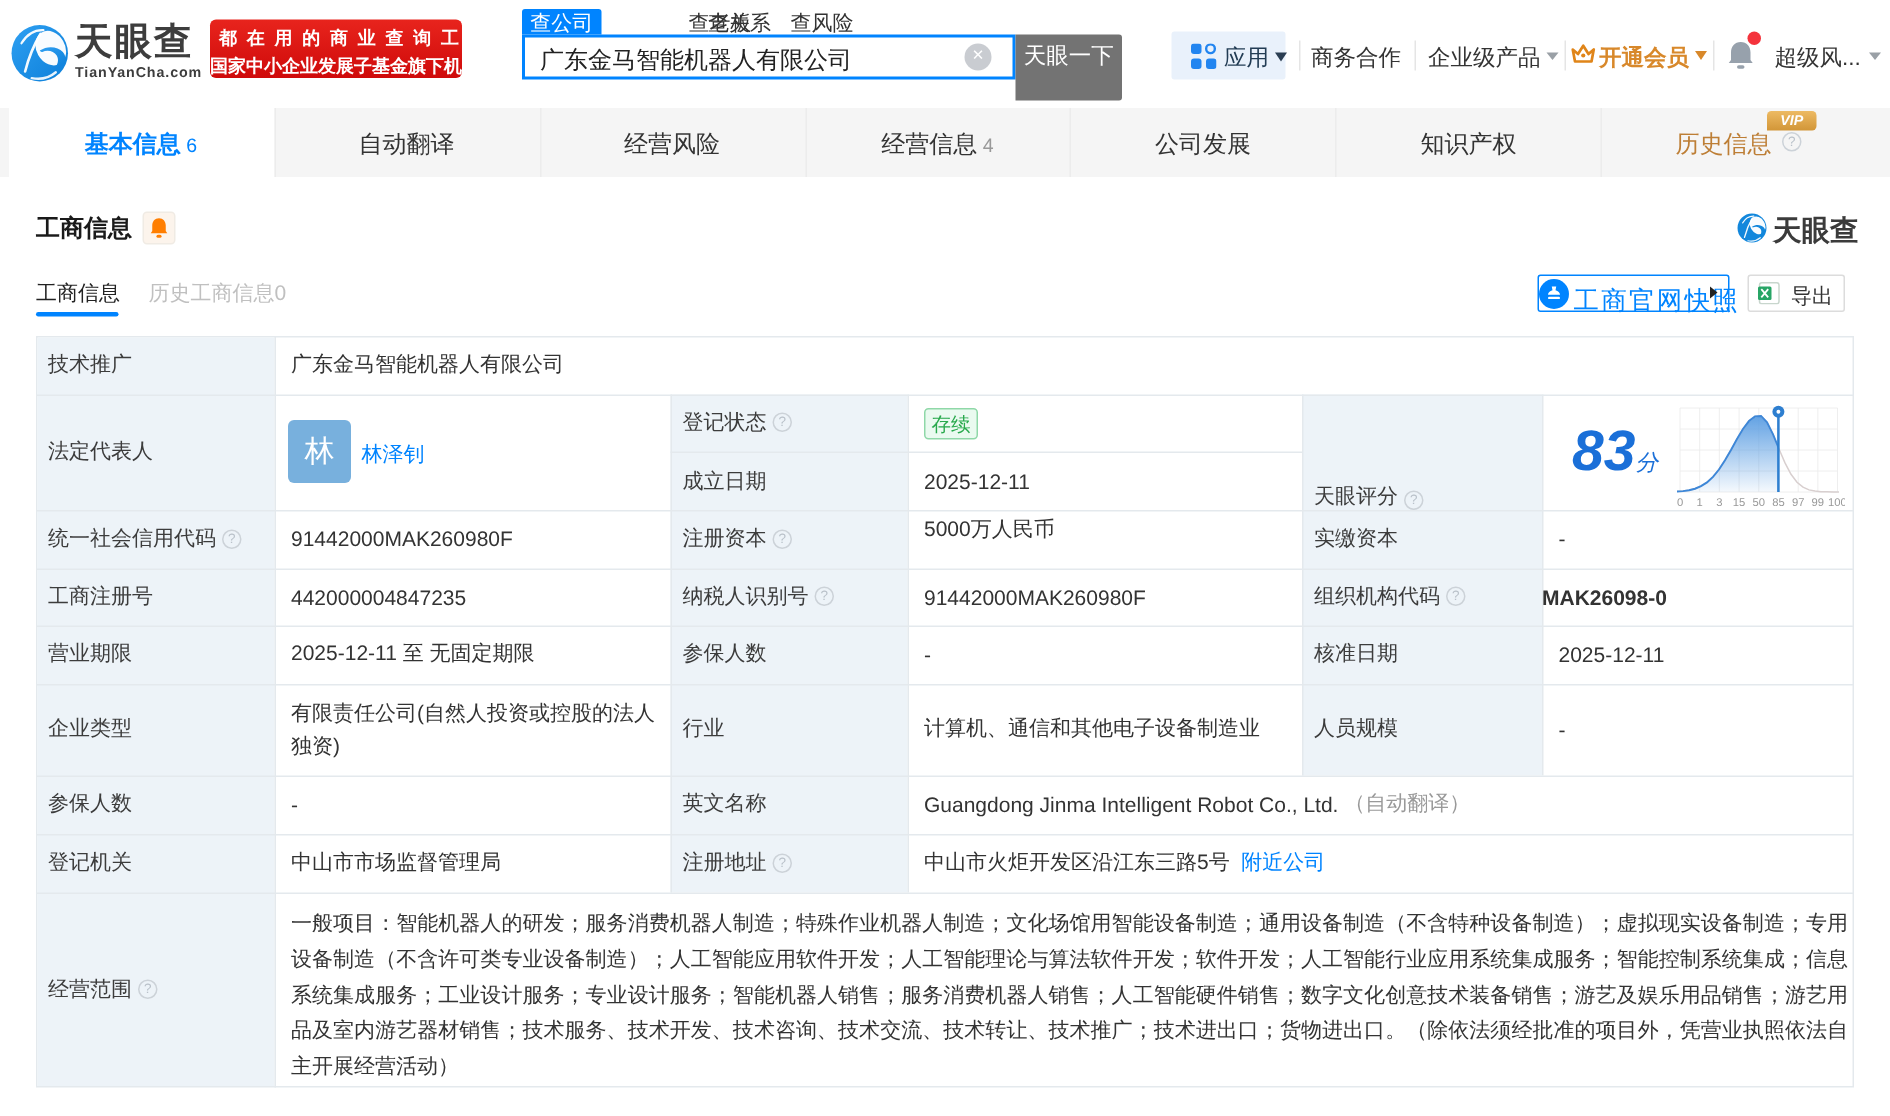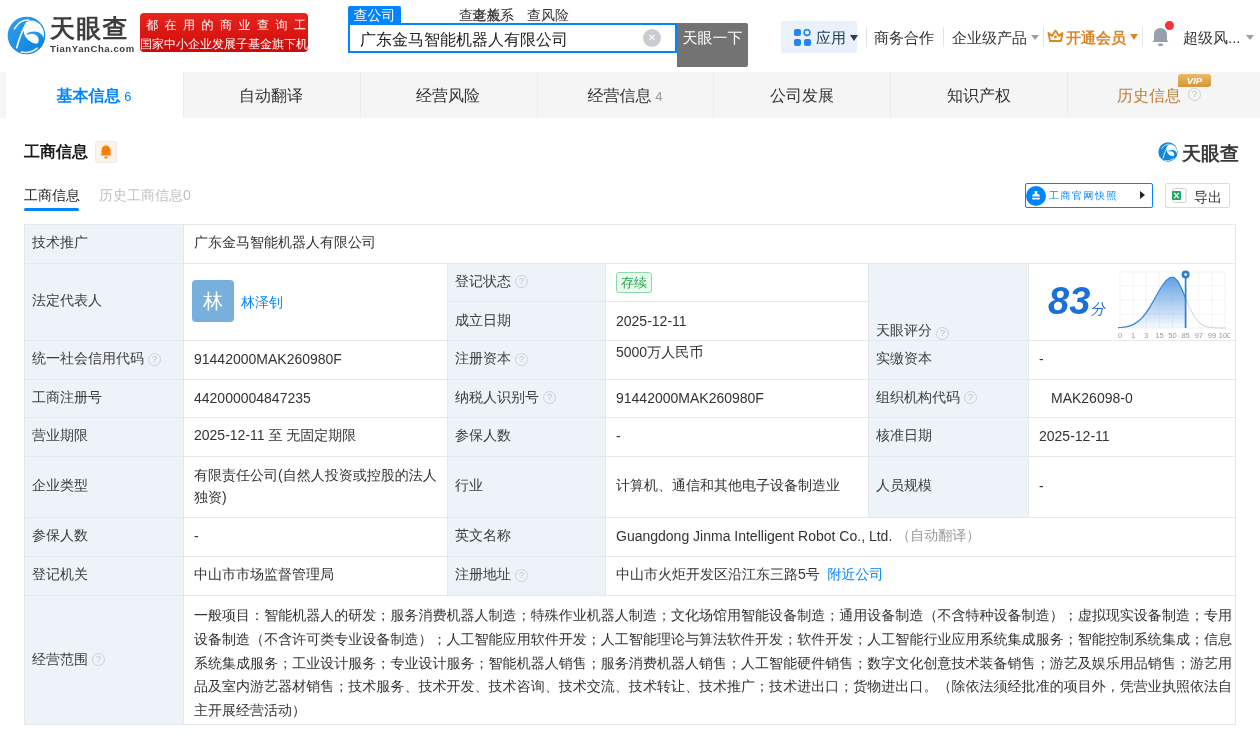--- a/index.html
+++ b/index.html
@@ -23,21 +23,21 @@
 <circle cx="20" cy="20" r="19.3" fill="url(#g)"></circle>
 <ellipse cx="27.5" cy="16.5" rx="9.8" ry="12.4" transform="rotate(-30 27.5 16.5)" fill="#fff" opacity=".97"></ellipse>
 <path d="M20 18.2 C25.5 14.4 32.5 15.6 35.8 19.2 C37.3 21 37.9 23.2 37.6 25.2 C36.2 28.7 33 30.9 29.3 30.9 C32.3 28.5 33.4 24.6 31.6 21.6 C29.6 18.3 25.2 17.4 21.8 19.1 C21.1 19.4 20.4 18.9 20 18.2 Z" fill="url(#g)"></path>
 <path d="M7.5 13.2 C11 7.3 16.5 4 22.5 4.2" stroke="#fff" stroke-width="1.5" fill="none" stroke-linecap="round" opacity=".95"></path>
 <path d="M10 32.5 C12 24.5 15.5 15 20.5 6.8" stroke="#fff" stroke-width="1.8" fill="none" stroke-linecap="round" opacity=".95"></path>
 <path d="M14.5 37 C20.5 38.2 26.5 36.8 31 33" stroke="#fff" stroke-width="1.6" fill="none" stroke-linecap="round" opacity=".9"></path>
 </svg>
 <div class="abs" style="left:50px;top:16px;font-size:25px;line-height:25px;font-weight:bold;color:#3d3d3d;letter-spacing:1.3px;">天眼查</div>
 <div class="abs" style="left:50px;top:43px;font-size:9.5px;font-weight:bold;color:#3d3d3d;letter-spacing:0.6px;">TianYanCha.com</div>
 
-<div class="abs" style="left:140px;top:13px;width:168px;height:39px;background:linear-gradient(#e8241d,#cf0a0a);border-radius:4px;color:#fff;text-align:left;">
+<div class="abs" style="left:140px;top:13px;width:168px;height:39px;background:linear-gradient(#e8241d,#cf0a0a);border-radius:4px;color:#fff;text-align:left;font-weight:bold;">
   <div style="font-size:12px;letter-spacing:6.5px;margin-top:4px;margin-left:6px;white-space:nowrap;">都在用的商业查询工具</div>
   <div style="font-size:12px;margin-top:2px;white-space:nowrap;">国家中小企业发展子基金旗下机构</div>
 </div>
 
 <div class="abs" style="left:348px;top:6px;width:53px;height:18px;background:#0084ff;border-radius:2px 2px 0 0;color:#fff;font-size:14px;text-align:center;line-height:18px;">查公司</div>
 <div class="abs" style="left:415px;top:7px;font-size:14px;color:#333;margin-left:44px;">查老板</div>
 <div class="abs" style="left:472px;top:7px;font-size:14px;color:#333;">查关系</div>
 <div class="abs" style="left:527px;top:7px;font-size:14px;color:#333;">查风险</div>
 
 <div class="abs" style="left:348px;top:23px;width:329px;height:30px;border:2px solid #0084ff;background:#fff;"></div>
@@ -111,21 +111,21 @@
 <div class="abs" style="left:24px;top:187px;font-size:14px;color:#222;">工商信息</div>
 <div class="abs" style="left:24px;top:208px;width:55px;height:3px;background:#0084ff;border-radius:2px;"></div>
 <div class="abs" style="left:99px;top:187px;font-size:14px;color:#c0c0c0;">历史工商信息0</div>
 
 <div class="abs" style="left:1025px;top:183px;width:128px;height:25px;border:1px solid #0084ff;border-radius:2px;background:#fff;"></div>
 <div class="abs" style="left:1026px;top:185.5px;width:20px;height:20px;border-radius:50%;background:#0084ff;"></div>
 <svg class="abs" style="left:1031px;top:190px;" width="10" height="11" viewBox="0 0 10 11">
 <path d="M3.5 1 L6.5 1 L6 3.5 C7.8 4 9 5 9 6.5 L1 6.5 C1 5 2.2 4 4 3.5 Z" fill="#fff"></path>
 <rect x="1" y="7.8" width="8" height="1.6" rx="0.8" fill="#fff"></rect>
 </svg>
-<div class="abs" style="left:1049px;top:189px;font-size:10px;letter-spacing:1.5px;color:#0084ff;">工商官网快照</div>
+<div class="abs" style="left:1049px;top:189px;font-size:17px;letter-spacing:1.5px;color:#0084ff;">工商官网快照</div>
 <div class="abs" style="left:1140px;top:191px;width:0;height:0;border:4px solid transparent;border-left:5.5px solid #222;"></div>
 <div class="abs" style="left:1165px;top:183px;width:65px;height:25px;border:1px solid #dcdcdc;border-radius:2px;background:#fff;"></div>
 <svg class="abs" style="left:1172px;top:188px;" width="15" height="15" viewBox="0 0 15 15">
 <rect x="1" y="0.5" width="13" height="14" rx="1.5" fill="#fff" stroke="#c8d6cd" stroke-width="1"></rect>
 <rect x="0" y="3" width="9" height="9" rx="1" fill="#28a566"></rect>
 <path d="M2.2 4.8 L6.8 10.2 M6.8 4.8 L2.2 10.2" stroke="#fff" stroke-width="1.2"></path>
 </svg>
 <div class="abs" style="left:1194px;top:189px;font-size:14px;color:#333;">导出</div>
 
 <div class="abs" style="left:24px;top:224px;width:1212px;height:500.5px;border:1px solid #e4e9ed;"></div>
@@ -204,21 +204,21 @@
 <div class="abs val" style="left:194px;top:340px;height:38.5px;display:flex;align-items:center;">91442000MAK260980F</div>
 <div class="abs lbl" style="left:455px;top:340px;height:38.5px;display:flex;align-items:center;">注册资本<span class="qm">?</span></div>
 <div class="abs val" style="left:616px;top:340px;height:25px;display:flex;align-items:center;">5000万人民币</div>
 <div class="abs lbl" style="left:876px;top:340px;height:38.5px;display:flex;align-items:center;">实缴资本</div>
 <div class="abs val" style="left:1039px;top:340px;height:38.5px;display:flex;align-items:center;">-</div>
 <div class="abs lbl" style="left:32px;top:378.5px;height:38.5px;display:flex;align-items:center;">工商注册号</div>
 <div class="abs val" style="left:194px;top:378.5px;height:38.5px;display:flex;align-items:center;">442000004847235</div>
 <div class="abs lbl" style="left:455px;top:378.5px;height:38.5px;display:flex;align-items:center;">纳税人识别号<span class="qm">?</span></div>
 <div class="abs val" style="left:616px;top:378.5px;height:38.5px;display:flex;align-items:center;">91442000MAK260980F</div>
 <div class="abs lbl" style="left:876px;top:378.5px;height:38.5px;display:flex;align-items:center;">组织机构代码<span class="qm">?</span></div>
-<div class="abs val" style="left:1051px;top:378.5px;height:38.5px;display:flex;align-items:center;">MAK26098-0</div>
+<div class="abs val" style="left:1028px;top:378.5px;height:38.5px;display:flex;align-items:center;font-weight:bold;">MAK26098-0</div>
 <div class="abs lbl" style="left:32px;top:417px;height:38.5px;display:flex;align-items:center;">营业期限</div>
 <div class="abs val" style="left:194px;top:417px;height:38.5px;display:flex;align-items:center;">2025-12-11 至 无固定期限</div>
 <div class="abs lbl" style="left:455px;top:417px;height:38.5px;display:flex;align-items:center;">参保人数</div>
 <div class="abs val" style="left:616px;top:417px;height:38.5px;display:flex;align-items:center;">-</div>
 <div class="abs lbl" style="left:876px;top:417px;height:38.5px;display:flex;align-items:center;">核准日期</div>
 <div class="abs val" style="left:1039px;top:417px;height:38.5px;display:flex;align-items:center;">2025-12-11</div>
 <div class="abs lbl" style="left:32px;top:455.5px;height:61.5px;display:flex;align-items:center;">企业类型</div>
 <div class="abs val" style="left:194px;top:455.5px;width:244px;height:61.5px;display:flex;align-items:center;">
     <div style="line-height:22px;">有限责任公司(自然人投资或控股的法人独资)</div>
   </div>

